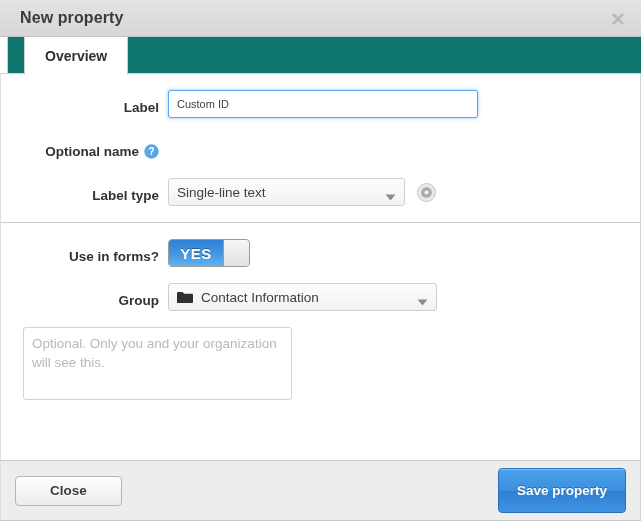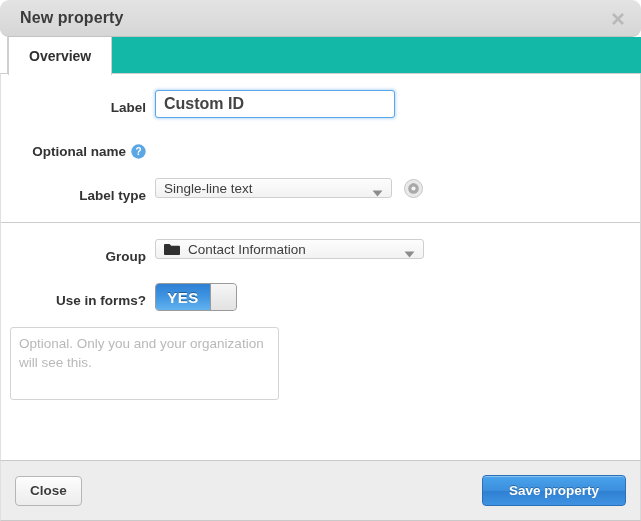--- a/index.html
+++ b/index.html
@@ -26,21 +26,20 @@
   }
 
   
   .titlebar {
     position: relative;
     height: 37px;
     flex: 0 0 37px;
     background: linear-gradient(to bottom, #e3e3e3 0%, #dcdcdc 55%, #d6d6d6 100%);
     border-bottom: 1px solid #c2c2c2;
     box-sizing: border-box;
-    border-radius: 9px;
   }
   .titlebar-title {
     position: absolute;
     left: 20px;
     top: 9px;
     font-size: 16px;
     font-weight: bold;
     color: #3b3b3b;
     letter-spacing: 0.1px;
   }
@@ -52,24 +51,24 @@
     height: 20px;
     cursor: pointer;
   }
   .close-icon svg { display: block; }
 
   
   .tabstrip {
     position: relative;
     height: 37px;
     flex: 0 0 37px;
-    background: #14b8a6;
+    background: #0f766e;
     border-bottom: 1px solid #cfcfcf;
     box-sizing: border-box;
-    padding-left: 8px;
+    padding-left: 24px;
     display: flex;
     align-items: flex-start;
   }
   .tabstrip:before {
     content: "";
     position: absolute;
     left: 0;
     top: 0;
     width: 8px;
     height: 100%;
@@ -103,20 +102,21 @@
   .modal-body {
     flex: 1 1 auto;
     background: #ffffff;
     border-left: 1px solid #e0e0e0;
     border-right: 1px solid #d8d8d8;
     box-sizing: border-box;
     overflow: hidden;
   }
   .section {
     padding: 14px 0 12px 0;
+    margin-left: 13px;
   }
   .section.section-top { padding-top: 16px; padding-bottom: 16px; }
   .section.section-bottom { padding-top: 16px; }
   .section-divider {
     height: 1px;
     background: #cdcdcd;
     margin: 0;
   }
 
   .row {
@@ -152,32 +152,31 @@
   .help-icon {
     display: inline-block;
     width: 15px;
     height: 15px;
     flex: 0 0 15px;
     cursor: pointer;
   }
 
   
   .text-input {
-    width: 240px;
+    width: 310px;
     height: 28px;
     box-sizing: border-box;
     padding: 0 8px;
     font-family: "Liberation Sans", sans-serif;
-    font-size: 16px;
+    font-size: 11px;
     color: #444444;
     background: #ffffff;
     border: 1px solid #ccd0d3;
     border-radius: 3px;
     outline: none;
-    font-weight: bold;
   }
   .text-input.focused {
     border: 1px solid #5aa7e8;
     box-shadow: 0 0 3px 1px rgba(110,175,235,0.45);
   }
   .text-input::placeholder { color: #b5b5b5; }
 
   .textarea-input {
     width: 269px;
     height: 73px;
@@ -192,21 +191,21 @@
     border-radius: 3px;
     resize: none;
     outline: none;
   }
   .textarea-input::placeholder { color: #b9b9b9; }
 
   
   .select {
     position: relative;
     width: 237px;
-    height: 20px;
+    height: 28px;
     box-sizing: border-box;
     background: linear-gradient(to bottom, #fdfdfd 0%, #f2f2f2 100%);
     border: 1px solid #cfcfcf;
     border-radius: 3px;
     display: flex;
     align-items: center;
     padding: 0 8px;
     font-size: 13.5px;
     color: #3e3e3e;
     cursor: pointer;
@@ -291,29 +290,29 @@
   .btn {
     font-family: "Liberation Sans", sans-serif;
     font-size: 13.5px;
     font-weight: bold;
     border-radius: 4px;
     cursor: pointer;
     box-sizing: border-box;
   }
   .btn-secondary {
     height: 30px;
-    padding: 0 14px;
+    padding: 0 34px;
     color: #3c3c3c;
     background: linear-gradient(to bottom, #fdfdfd 0%, #ececec 100%);
     border: 1px solid #b6b6b6;
     text-shadow: 0 1px 0 #ffffff;
   }
   .btn-primary {
-    height: 31px;
-    padding: 0 26px;
+    height: 45px;
+    padding: 0 18px;
     color: #ffffff;
     background: linear-gradient(to bottom, #4aa3ec 0%, #3c8fdd 50%, #2f7fd2 51%, #3f93e2 100%);
     border: 1px solid #2b6fb8;
     text-shadow: 0 -1px 0 rgba(0,0,0,0.3);
     box-shadow: inset 0 1px 0 rgba(255,255,255,0.35);
   }
 </style>
 </head>
 <body>
 
@@ -384,52 +383,52 @@
       </div>
 
     </div>
 
     <div class="section-divider"></div>
 
     <div class="section section-bottom">
 
       <div class="row">
         <div class="row-label">
+          <span>Use in forms?</span>
+        </div>
+        <div class="row-control">
+          <div class="toggle">
+            <div class="toggle-on">YES</div>
+            <div class="toggle-knob"></div>
+          </div>
+        </div>
+      </div>
+
+      <div class="row">
+        <div class="row-label">
           <span>Group</span>
         </div>
         <div class="row-control">
           <div class="select wide">
             <span class="folder-icon">
               <svg width="16" height="13" viewBox="0 0 16 13" aria-hidden="true">
                 <path d="M0 2.2 C0 1.4 0.5 1 1.2 1 L5.6 1 L7.2 2.8 L14.8 2.8 C15.5 2.8 16 3.3 16 4 L16 11 C16 11.7 15.5 12.1 14.8 12.1 L1.2 12.1 C0.5 12.1 0 11.7 0 11 Z" fill="#303030"></path>
               </svg>
             </span>
             <span class="select-value">Contact Information</span>
             <span class="select-arrow">
               <svg width="11" height="7" viewBox="0 0 11 7" aria-hidden="true">
                 <path d="M0.5 0.5 L10.5 0.5 L5.5 6.5 Z" fill="#8c8c8c"></path>
               </svg>
             </span>
           </div>
         </div>
       </div>
 
       <div class="row">
-        <div class="row-label">
-          <span>Use in forms?</span>
-        </div>
-        <div class="row-control">
-          <div class="toggle">
-            <div class="toggle-on">YES</div>
-            <div class="toggle-knob"></div>
-          </div>
-        </div>
-      </div>
-
-      <div class="row">
         <div class="row-control">
           <textarea class="textarea-input" placeholder="Optional. Only you and your organization will see this." style=""></textarea>
         </div>
       </div>
 
     </div>
 
   </div>
 
   <div class="modal-footer">

